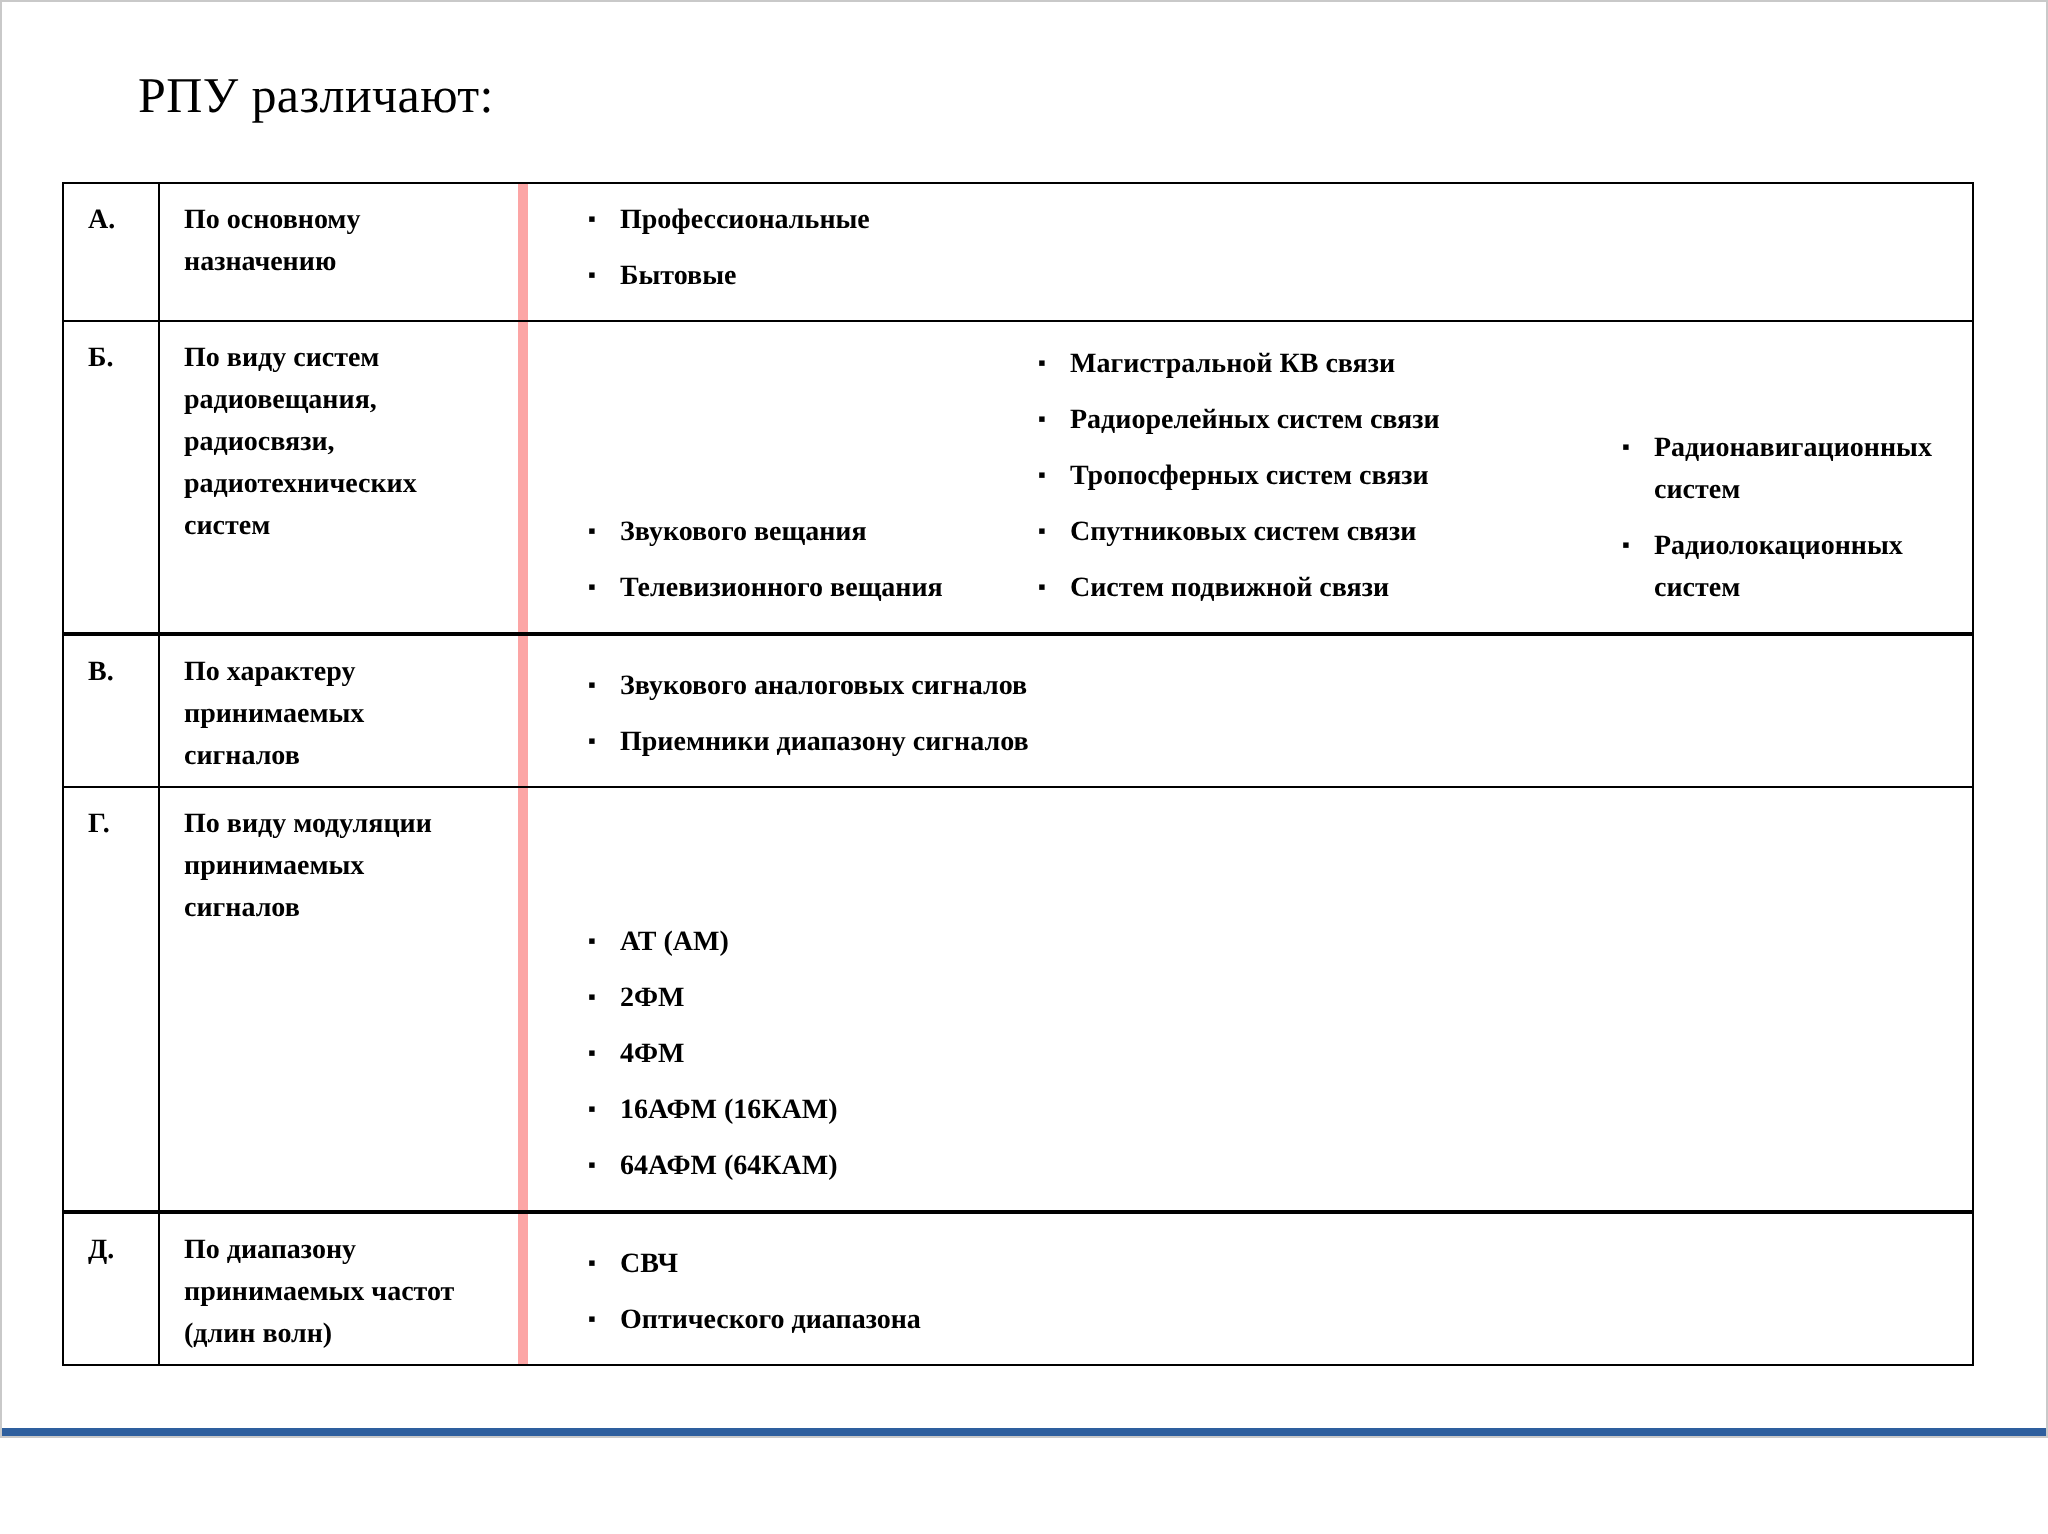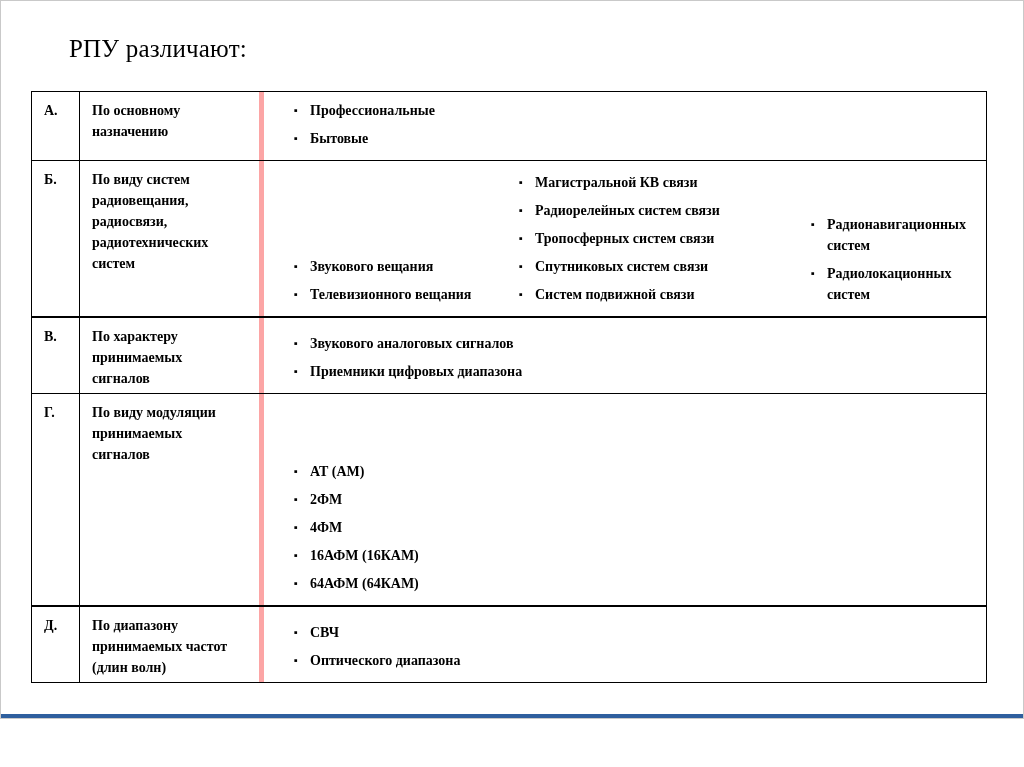--- a/index.html
+++ b/index.html
@@ -144,21 +144,21 @@
     </div>
 
     <div class="trow row-v thick-top">
       <div class="cell c-letter">В.</div>
       <div class="cell c-cat">По характеру
 принимаемых
 сигналов</div>
       <div class="cell c-content">
         <ul class="blist col-full">
           <li>Звукового аналоговых сигналов</li>
-          <li>Приемники цифровых диапазона</li>
+          <li>Приемники диапазону сигналов</li>
         </ul>
       </div>
     </div>
 
     <div class="trow row-g">
       <div class="cell c-letter">Г.</div>
       <div class="cell c-cat">По виду модуляции
 принимаемых
 сигналов</div>
       <div class="cell c-content">

